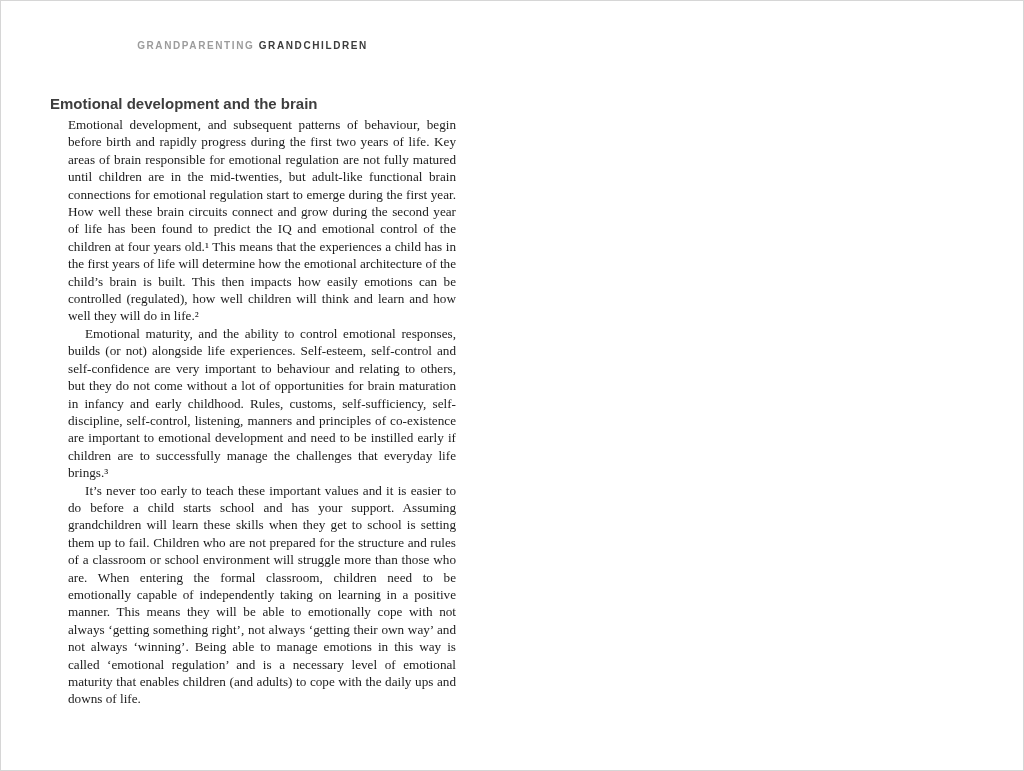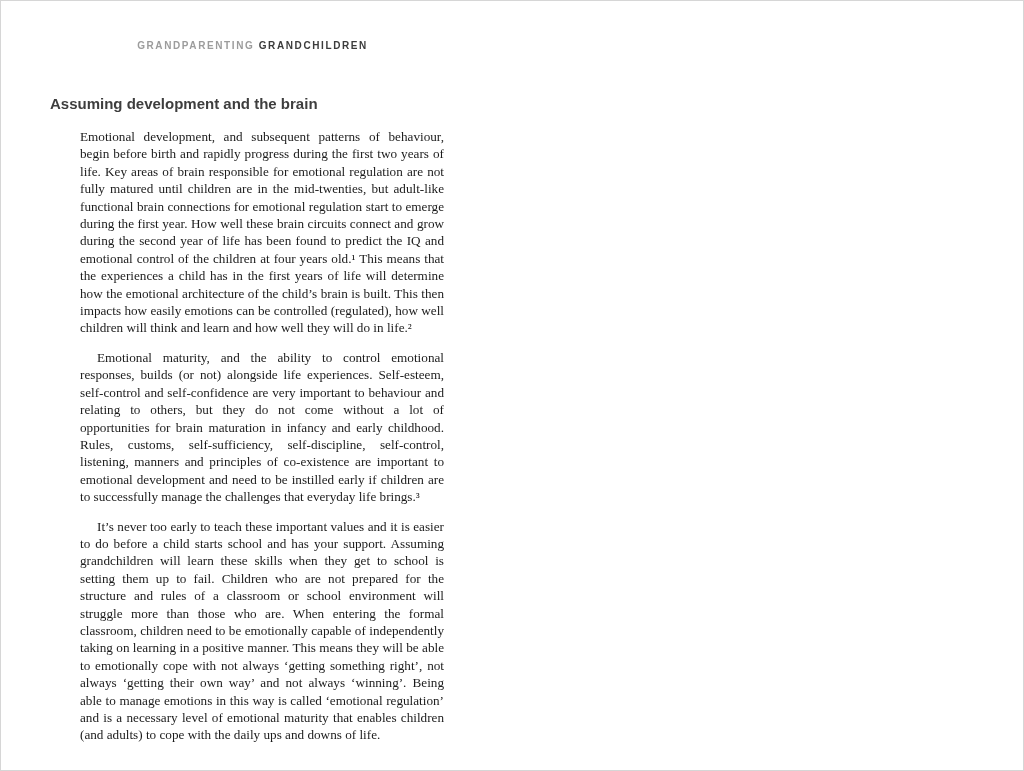--- a/index.html
+++ b/index.html
@@ -31,21 +31,21 @@
   
   .section-heading-left {
     position: absolute; left: 50px; top: 95px;
     font-family: "Liberation Sans", sans-serif;
     font-weight: bold; font-size: 15px; color: #3e3e3e;
   }
   .body-left {
     position: absolute; left: 68px; top: 116px; width: 388px;
     font-size: 13.2px; line-height: 17.4px; text-align: justify;
   }
-  .body-left p { margin: 12px; }
+  .body-left p { margin: 0; }
   .body-left p.indent { text-indent: 17px; }
 
   
   .page-number {
     position: absolute; top: 716px;
     font-family: "Liberation Sans", sans-serif;
     font-size: 12px; color: #5f5f5f; text-align: center;
   }
   .page-number.pn-left  { left: 50px;  width: 405px; }
 </style>
@@ -53,21 +53,21 @@
 <body>
 
 <div class="spread">
 
   <div class="page page-left">
     <div class="running-head-left">
       <span class="rh-light">GRANDPARENTING</span>
       <span class="rh-dark">GRANDCHILDREN</span>
     </div>
 
-    <h2 class="section-heading-left" style="margin:0;">Assuming development and the brain</h2>
+    <h2 class="section-heading-left" style="margin:0;">Emotional development and the brain</h2>
 
     <div class="body-left">
       <p>Emotional development, and subsequent patterns of behaviour, begin before birth and rapidly progress during the first two years of life. Key areas of brain responsible for emotional regulation are not fully matured until children are in the mid-twenties, but adult-like functional brain connections for emotional regulation start to emerge during the first year. How well these brain circuits connect and grow during the second year of life has been found to predict the IQ and emotional control of the children at four years old.¹ This means that the experiences a child has in the first years of life will determine how the emotional architecture of the child’s brain is built. This then impacts how easily emotions can be controlled (regulated), how well children will think and learn and how well they will do in life.²</p>
       <p class="indent">Emotional maturity, and the ability to control emotional responses, builds (or not) alongside life experiences. Self-esteem, self-control and self-confidence are very important to behaviour and relating to others, but they do not come without a lot of opportunities for brain maturation in infancy and early childhood. Rules, customs, self-sufficiency, self-discipline, self-control, listening, manners and principles of co-existence are important to emotional development and need to be instilled early if children are to successfully manage the challenges that everyday life brings.³</p>
       <p class="indent">It’s never too early to teach these important values and it is easier to do before a child starts school and has your support. Assuming grandchildren will learn these skills when they get to school is setting them up to fail. Children who are not prepared for the structure and rules of a classroom or school environment will struggle more than those who are. When entering the formal classroom, children need to be emotionally capable of independently taking on learning in a positive manner. This means they will be able to emotionally cope with not always ‘getting something right’, not always ‘getting their own way’ and not always ‘winning’. Being able to manage emotions in this way is called ‘emotional regulation’ and is a necessary level of emotional maturity that enables children (and adults) to cope with the daily ups and downs of life.</p>
     </div>
 
   </div>
 
   <div class="page page-right">

